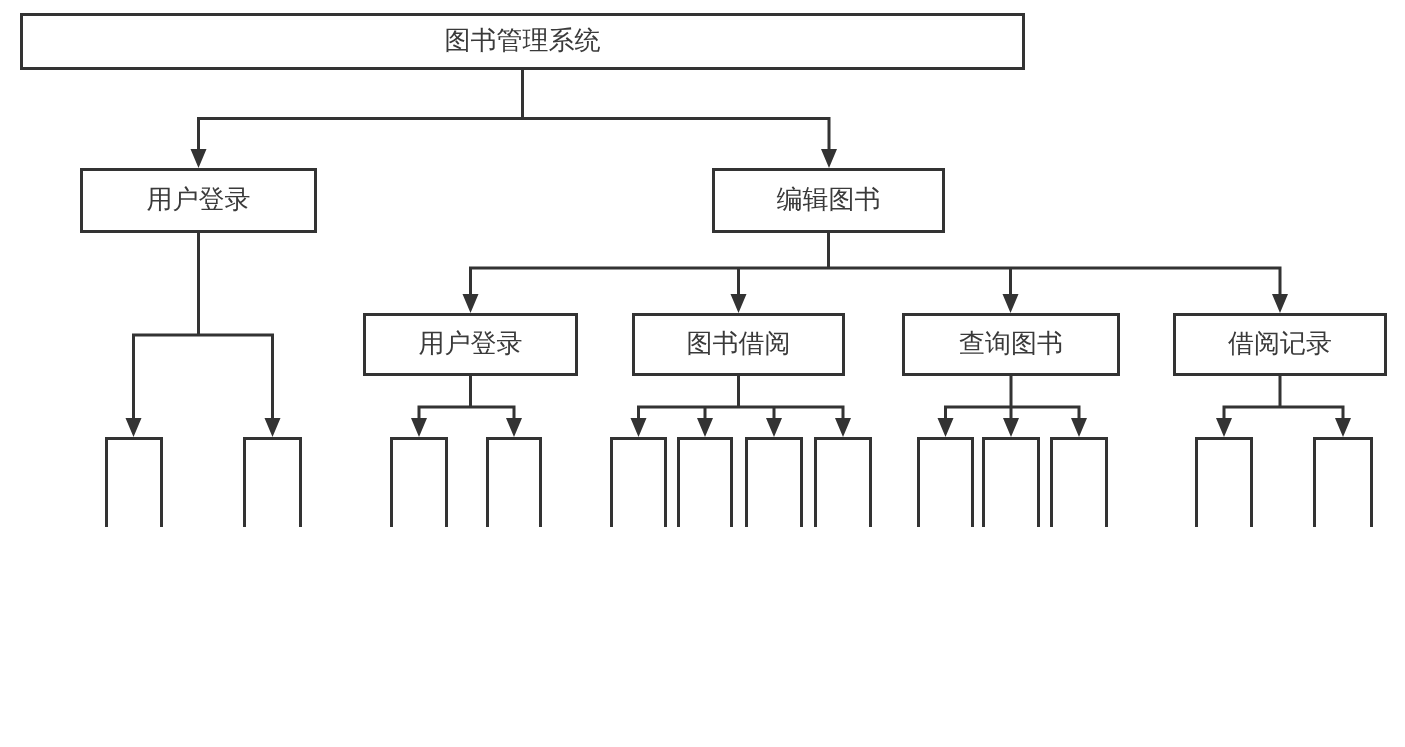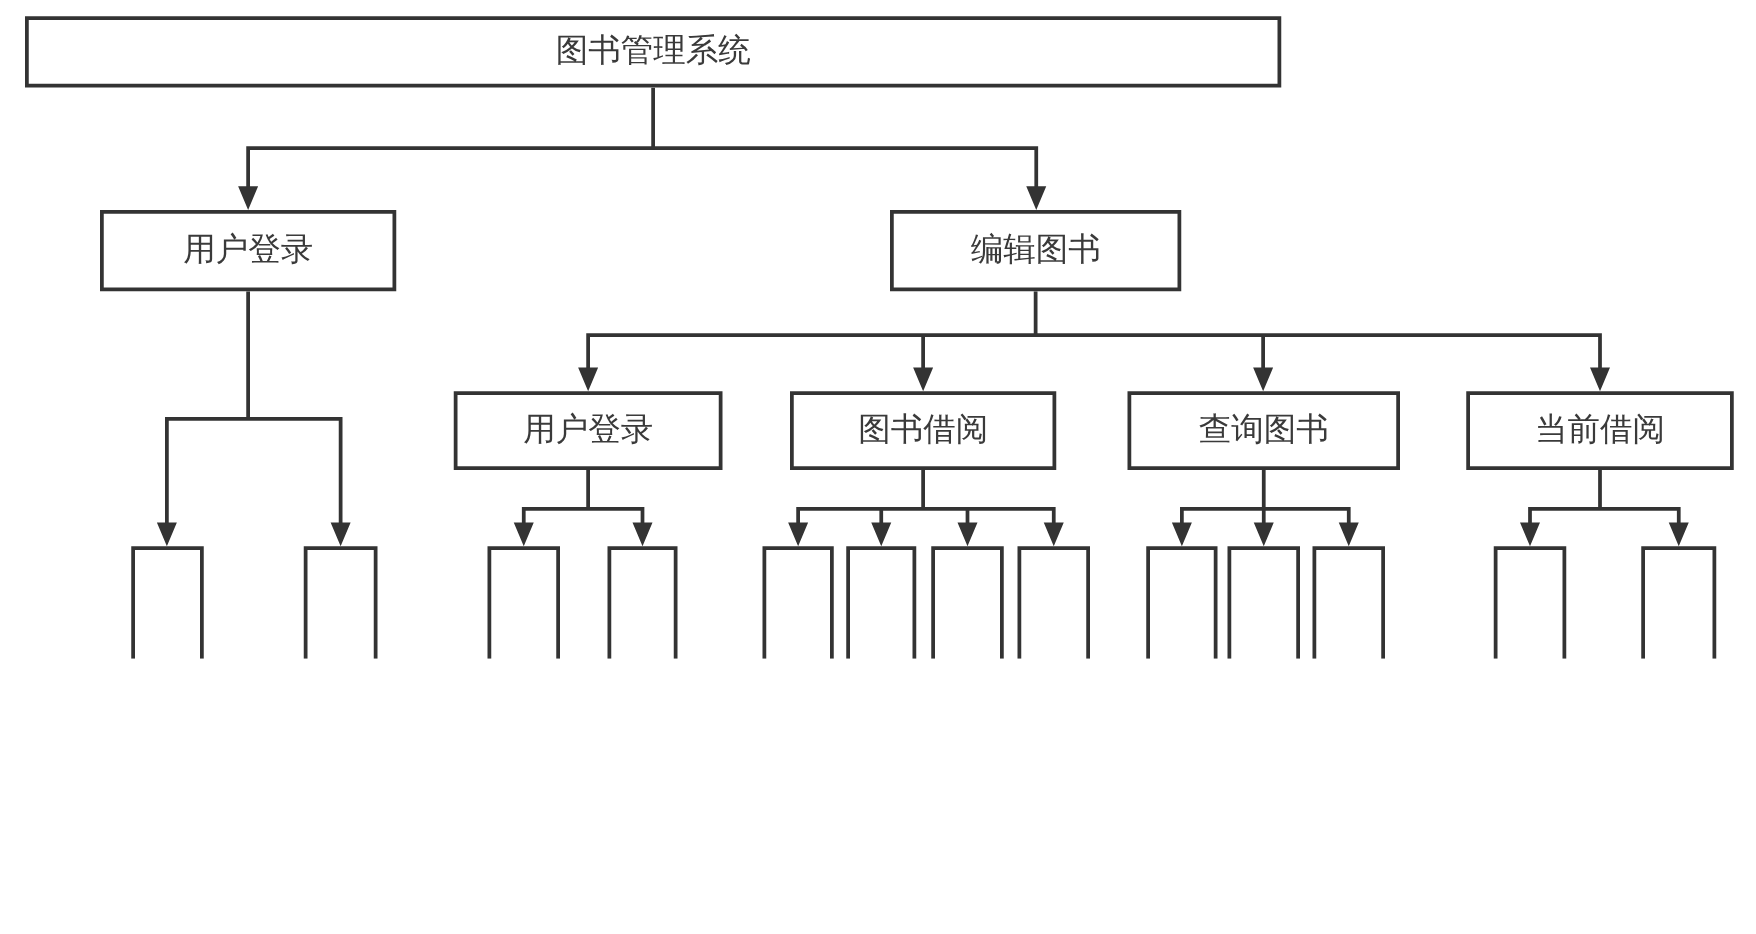--- a/index.html
+++ b/index.html
@@ -91,21 +91,21 @@
   </svg>
 
   <div class="box" style="left:20px; top:13px; width:1005px; height:57px;">图书管理系统</div>
 
   <div class="box" style="left:80px; top:168px; width:237px; height:65px;">用户登录</div>
   <div class="box" style="left:712px; top:168px; width:233px; height:65px;">编辑图书</div>
 
   <div class="box" style="left:363px; top:313px; width:215px; height:63px;">用户登录</div>
   <div class="box" style="left:632px; top:313px; width:213px; height:63px;">图书借阅</div>
   <div class="box" style="left:902px; top:313px; width:218px; height:63px;">查询图书</div>
-  <div class="box" style="left:1173px; top:313px; width:214px; height:63px;">当前借阅</div>
+  <div class="box" style="left:1173px; top:313px; width:214px; height:63px;">借阅记录</div>
 
   <div class="box vbox" style="left:105px; top:437px; width:58px; height:300px;">用户登录</div>
   <div class="box vbox" style="left:243px; top:437px; width:59px; height:300px;">注销登录</div>
 
   <div class="box vbox" style="left:390px; top:437px; width:58px; height:300px;">查询图书</div>
   <div class="box vbox" style="left:486px; top:437px; width:56px; height:300px;">借阅图书</div>
 
   <div class="box vbox" style="left:610px; top:437px; width:57px; height:300px;">查询图书</div>
   <div class="box vbox" style="left:677px; top:437px; width:56px; height:300px;">新增图书（管理员）</div>
   <div class="box vbox" style="left:745px; top:437px; width:58px; height:300px;">编辑图书（管理员）</div>

